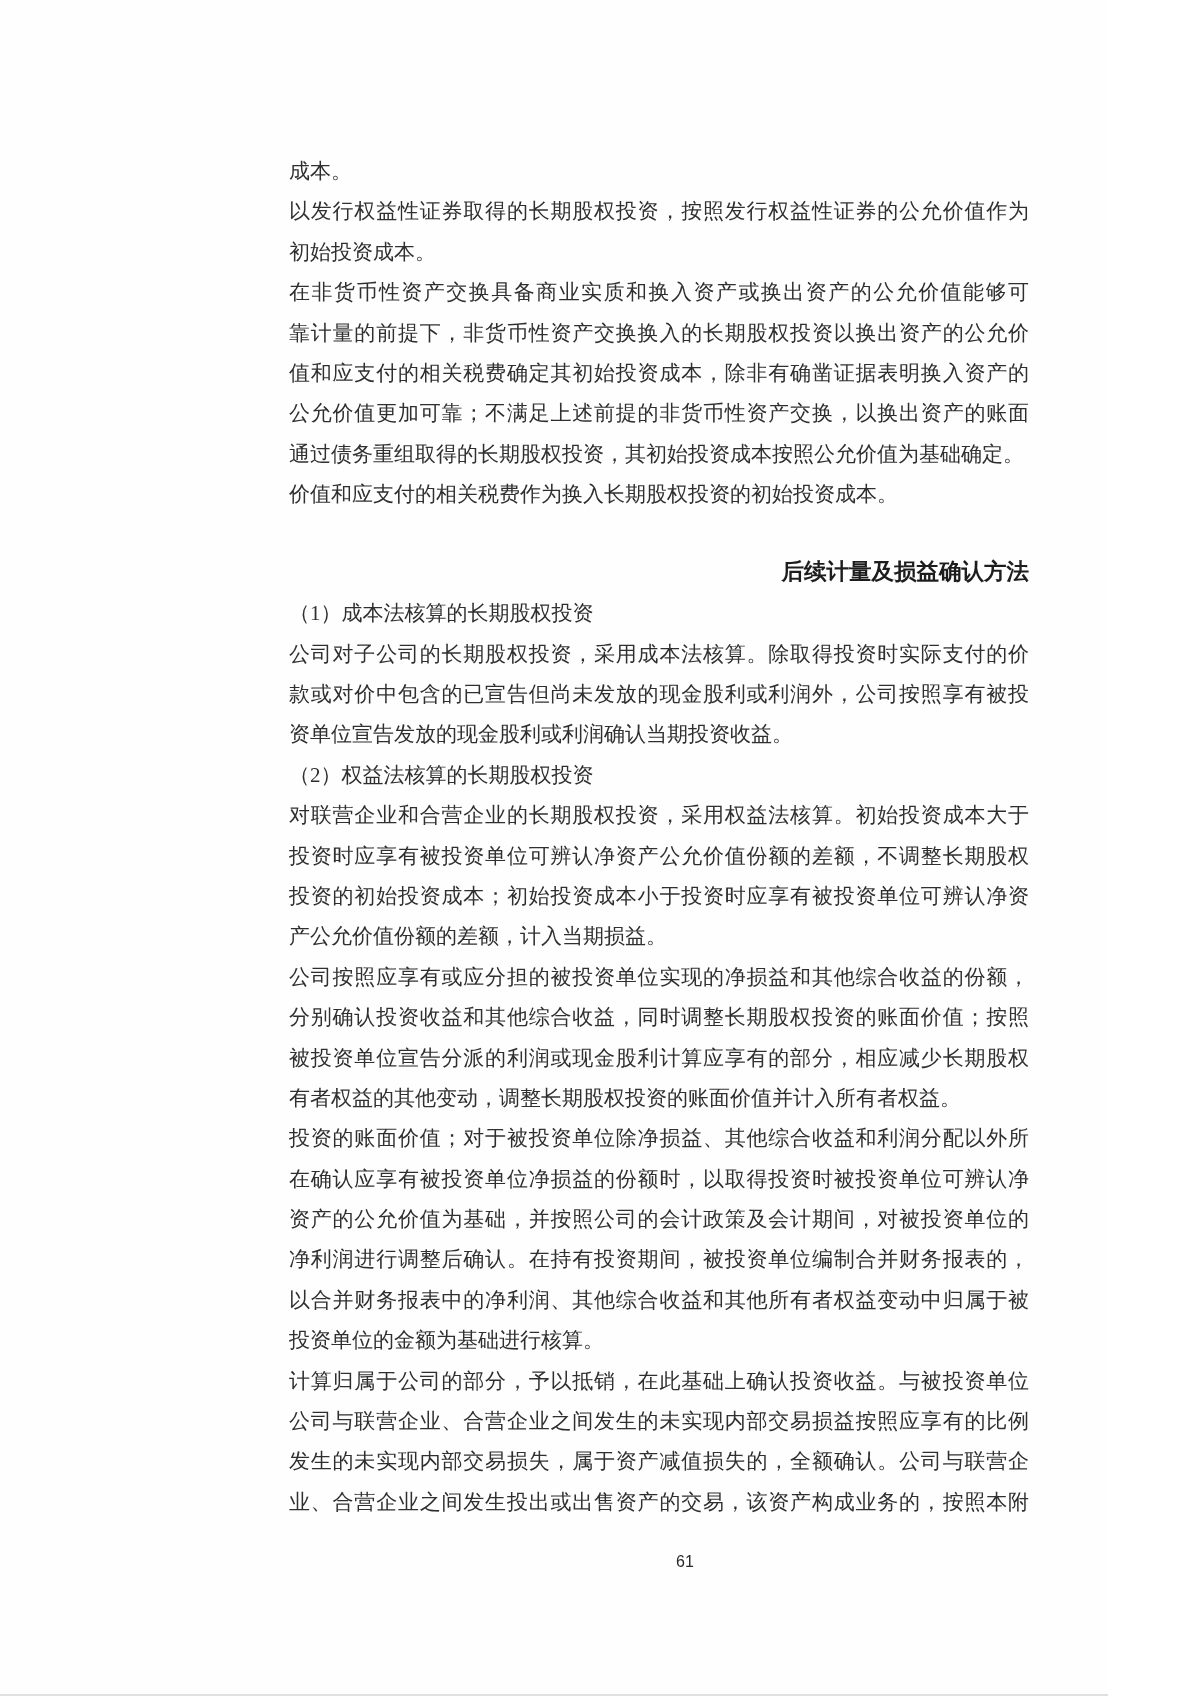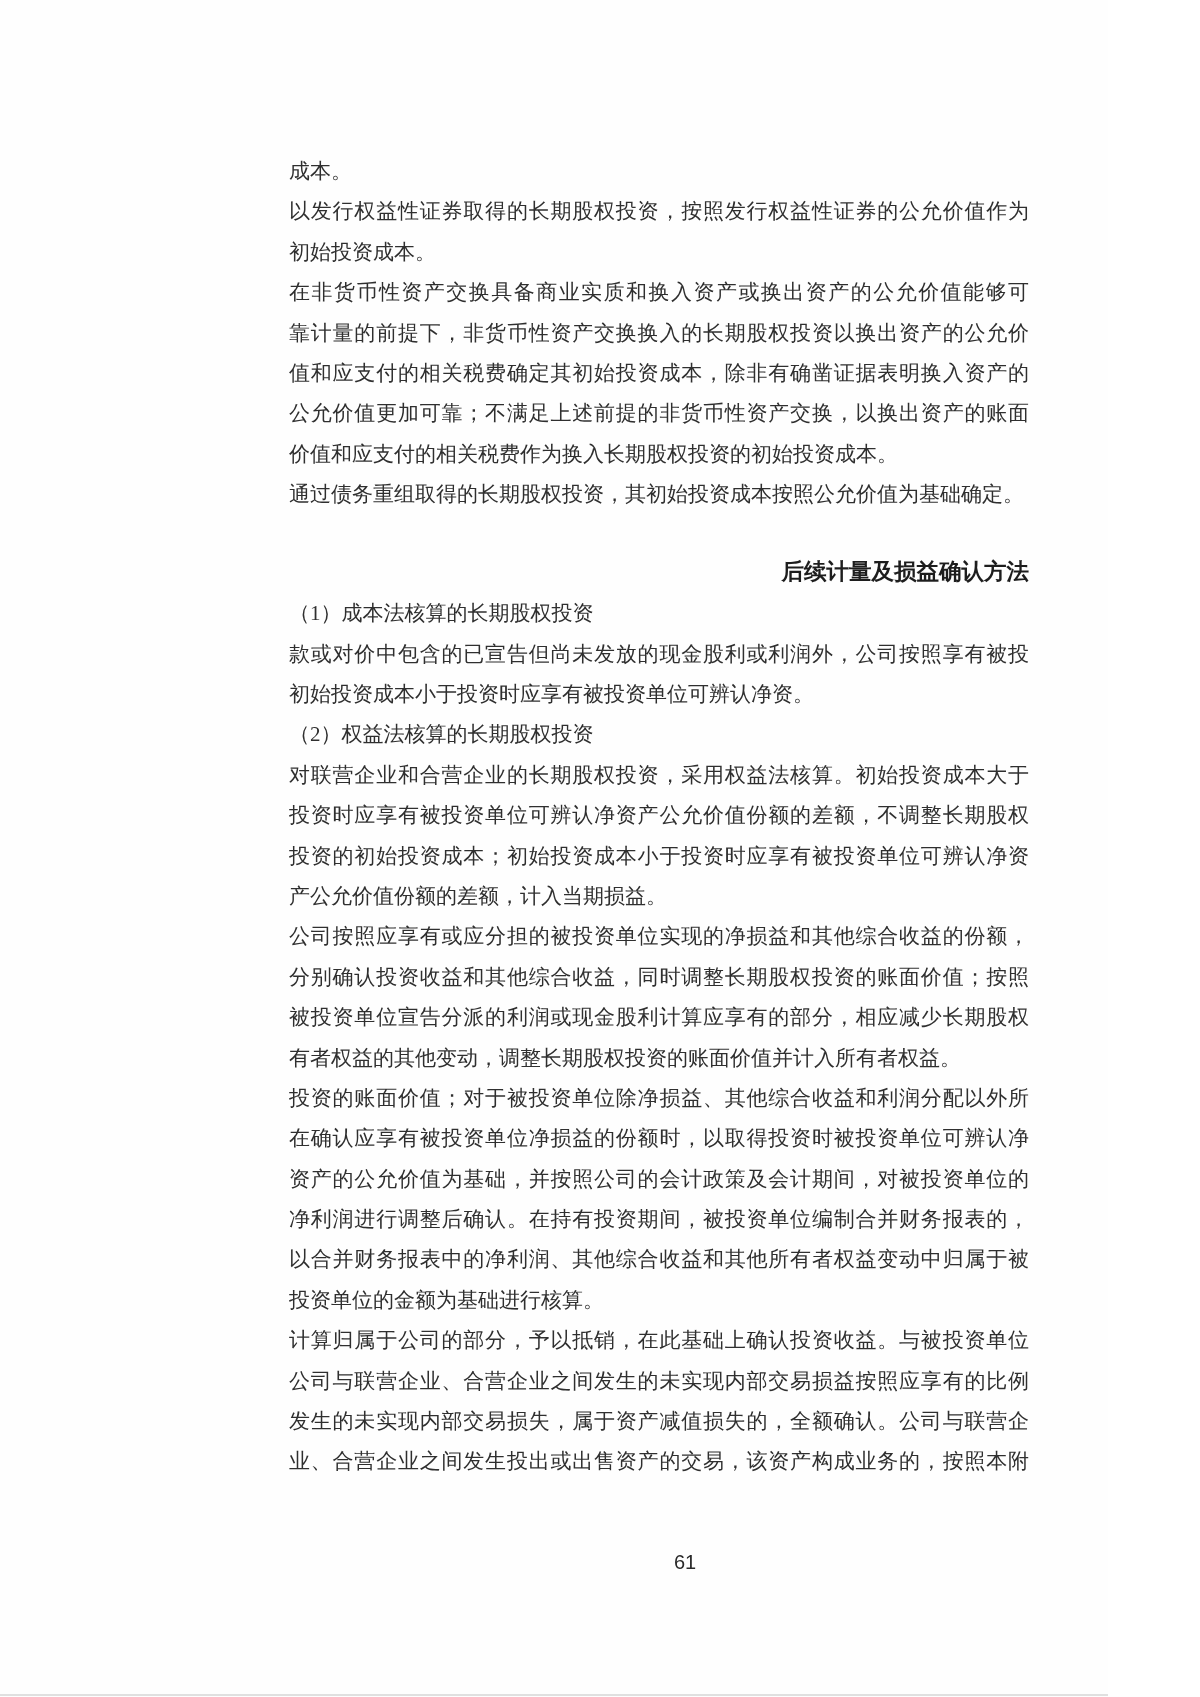--- a/index.html
+++ b/index.html
@@ -42,21 +42,21 @@
   }
   .followup-block {
     margin-top: 9.7px;
   }
   .page-number {
     position: absolute;
     left: 685px;
     top: 1551px;
     transform: translateX(-50%);
     font-family: "Liberation Sans", "DejaVu Sans", sans-serif;
-    font-size: 20px;
+    font-size: 16px;
     line-height: 22px;
     color: #2a2a2a;
   }
   .scan-edge {
     position: absolute;
     left: 0;
     right: 0;
     bottom: 1px;
     height: 2px;
     background: #e0e0e0;
@@ -69,30 +69,31 @@
   <div class="content">
 
     <div>
         <div class="line">成本。</div>
         <div class="line jfull">以发行权益性证券取得的长期股权投资，按照发行权益性证券的公允价值作为</div>
         <div class="line">初始投资成本。</div>
         <div class="line jfull">在非货币性资产交换具备商业实质和换入资产或换出资产的公允价值能够可</div>
         <div class="line jfull">靠计量的前提下，非货币性资产交换换入的长期股权投资以换出资产的公允价</div>
         <div class="line jfull">值和应支付的相关税费确定其初始投资成本，除非有确凿证据表明换入资产的</div>
         <div class="line jfull">公允价值更加可靠；不满足上述前提的非货币性资产交换，以换出资产的账面</div>
+        <div class="line">通过债务重组取得的长期股权投资，其初始投资成本按照公允价值为基础确定。</div>
         <div class="line">价值和应支付的相关税费作为换入长期股权投资的初始投资成本。</div>
-        <div class="line">通过债务重组取得的长期股权投资，其初始投资成本按照公允价值为基础确定。</div>
       </div>
 
     <div class="section-heading">后续计量及损益确认方法</div>
 
     <div class="followup-block">
         <div class="line">（1）成本法核算的长期股权投资</div>
+        <div class="line jfull">公司对子公司的长期股权投资，采用成本法核算。除取得投资时实际支付的价</div>
         <div class="line jfull">款或对价中包含的已宣告但尚未发放的现金股利或利润外，公司按照享有被投</div>
-        <div class="line">初始投资成本小于投资时应享有被投资单位可辨认净资。</div>
+        <div class="line">资单位宣告发放的现金股利或利润确认当期投资收益。</div>
         <div class="line">（2）权益法核算的长期股权投资</div>
         <div class="line jfull">对联营企业和合营企业的长期股权投资，采用权益法核算。初始投资成本大于</div>
         <div class="line jfull">投资时应享有被投资单位可辨认净资产公允价值份额的差额，不调整长期股权</div>
         <div class="line jfull">投资的初始投资成本；初始投资成本小于投资时应享有被投资单位可辨认净资</div>
         <div class="line">产公允价值份额的差额，计入当期损益。</div>
         <div class="line jfull">公司按照应享有或应分担的被投资单位实现的净损益和其他综合收益的份额，</div>
         <div class="line jfull">分别确认投资收益和其他综合收益，同时调整长期股权投资的账面价值；按照</div>
         <div class="line jfull">被投资单位宣告分派的利润或现金股利计算应享有的部分，相应减少长期股权</div>
         <div class="line">有者权益的其他变动，调整长期股权投资的账面价值并计入所有者权益。</div>
         <div class="line jfull">投资的账面价值；对于被投资单位除净损益、其他综合收益和利润分配以外所</div>

